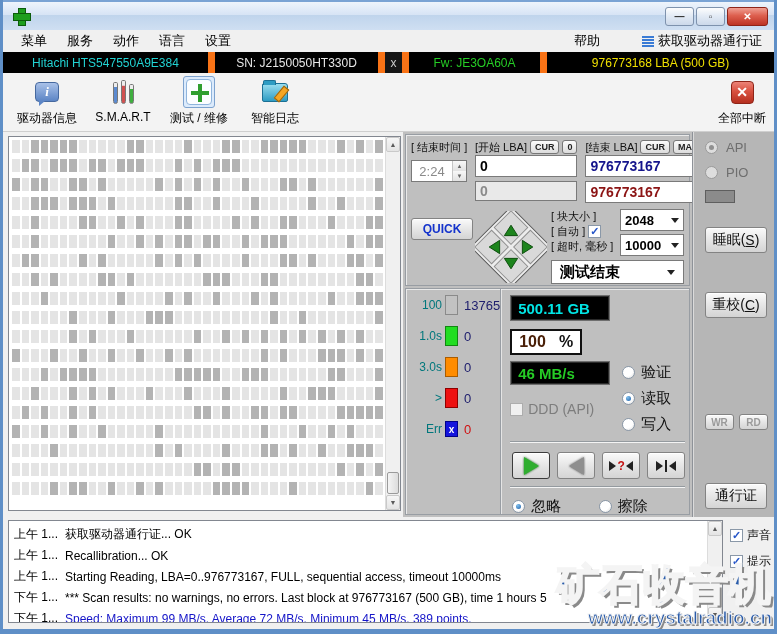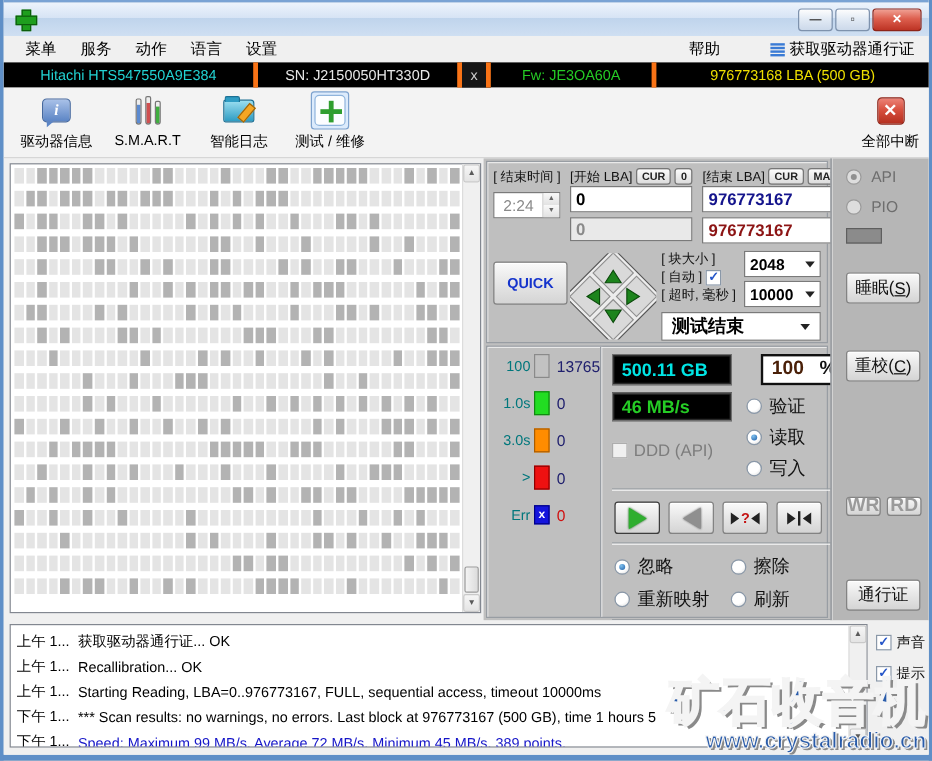--- a/index.html
+++ b/index.html
@@ -21,21 +21,21 @@
   .wbtn.close { width:41px; background:linear-gradient(#f0a093,#dd5f4e 45%,#bd3425); color:#fff; border-color:#8e2418; }
   
   .menubar { height:22px; display:flex; align-items:center; font-size:13px; background:#f0f0f0; padding:0 8px; }
   .mitem { padding:2px 10px; }
   .mitem.help { margin-left:auto; margin-right:28px; }
   .bufferbtn { display:flex; align-items:center; gap:4px; padding:2px 4px; }
   .lines-ico { width:12px; height:11px; display:flex; flex-direction:column; justify-content:space-between; }
   .lines-ico i { display:block; height:2px; background:#3a7bd5; }
   
   .infobar { height:21px; background:#000; display:flex; align-items:stretch; font-size:12px; }
-  .seg { display:flex; align-items:center; justify-content:center; border-right:4px solid #f97316; white-space:nowrap; }
+  .seg { display:flex; align-items:center; justify-content:center; border-right:7px solid #f97316; white-space:nowrap; }
   .seg.model { width:212px; color:#22d3d3; }
   .seg.sn { width:170px; color:#e8e8e8; }
   .seg.tabx { width:24px; color:#cccccc; background:#161616; }
   .seg.fw { width:138px; color:#25cc25; }
   .seg.cap { flex:1; color:#f0e000; border-right:none; }
   
   .toolbar { height:59px; background:#f3f3f3; border-bottom:1px solid #cfcfcf; display:flex; padding:3px 6px 0; }
   .tool { width:76px; display:flex; flex-direction:column; align-items:center; font-size:12px; color:#000; }
   .tool .ibox { width:32px; height:32px; display:flex; align-items:center; justify-content:center; border:1px solid transparent; border-radius:3px; }
   .tool .ibox.selected { background:#dcebfc; border-color:#7da2ce; }
@@ -91,21 +91,21 @@
   .spinner .arrows span { flex:1; font-size:6px; color:#666; display:flex; align-items:center; justify-content:center; background:linear-gradient(#f8f8f8,#e2e2e2); }
   .tinput { height:22px; background:#fff; border:1px solid #7a7a7a; font-size:14px; font-weight:bold; display:flex; align-items:center; padding-left:4px; }
   .tinput.navy { color:#14148c; } .tinput.maroon { color:#8c1414; margin-top:4px; }
   .tinput.shadowed { background:#e9e9e9; color:#8a8a8a; margin-top:4px; height:20px; }
   .row2 { margin-top:6px; display:flex; }
   .scol { width:62px; display:flex; flex-direction:column; }
   .btn3d { background:linear-gradient(#fafafa,#e8e8e8 45%,#d4d4d4); border:1px solid #838383; border-radius:3px;
            display:flex; align-items:center; justify-content:center; box-shadow:inset 0 1px 0 #fff; }
   .scanbtn { height:36px; font-size:14px; font-weight:bold; color:#1433cc; gap:4px; }
   .scanbtn .dn { font-size:8px; color:#222; }
-  .quickbtn { height:36px; margin-top:9px; font-size:12px; font-weight:bold; color:#1433cc; }
+  .quickbtn { height:22px; margin-top:9px; font-size:12px; font-weight:bold; color:#1433cc; }
   .dpad { width:76px; display:flex; align-items:center; justify-content:center; }
   .cfgcol { flex:1; margin-left:2px; }
   .cfgtop { display:flex; }
   .cfglbls { flex:1; font-size:11px; line-height:15px; color:#111; }
   .cfglbls .ckrow { display:flex; align-items:center; gap:3px; }
   .combos { width:64px; }
   .combo { height:22px; background:#fff; border:1px solid #7a7a7a; display:flex; align-items:center; font-size:13px; font-weight:bold; padding:0 4px; justify-content:space-between; }
   .combo + .combo { margin-top:3px; }
   .combo .dn, .bigcombo .dn { width:0; height:0; border-left:4px solid transparent; border-right:4px solid transparent; border-top:5px solid #222; }
   .bigcombo { margin-top:4px; height:24px; font-size:15px; font-weight:bold; padding:0 8px; justify-content:space-between; }
@@ -117,21 +117,21 @@
   .srow .sq.err { height:16px; display:flex; align-items:center; justify-content:center; color:#fff; font:bold 10px "Liberation Sans",sans-serif; }
   .srow .sv { margin-left:6px; font-size:13px; color:#20206e; }
   .srow .sv.red { color:#d01010; }
   
   .moncol { flex:1; padding:6px 8px 4px 9px; }
   .disp { background:#000; border:1px solid #6e6e6e; box-shadow:inset 0 0 0 1px #2a2a2a; height:26px;
           display:flex; align-items:center; padding-left:7px; font-size:15px; font-weight:bold; }
   .disp100 { background:#fff; border:2px solid #111; height:26px; width:72px; display:flex; align-items:center; justify-content:space-between;
              padding:0 7px; font-size:16px; font-weight:bold; }
   .disp100 .v { color:#4a2008; } .disp100 .p { color:#111; }
-  .mrow1 { display:flex; gap:24px; }
+  .mrow1 { display:flex; gap:8px;flex-direction:column; }
   .mrow1 .disp { width:100px; }
   .mrow2 { display:flex; margin-top:6px; }
   .m2left { width:112px; }
   .m2left .disp { height:24px; width:100px; }
   .ddd { display:flex; align-items:center; gap:5px; margin-top:16px; color:#7d7d7d; font-size:14px; }
   .modecol { flex:1; display:flex; flex-direction:column; gap:7px; padding-top:2px; }
   .opt { display:flex; align-items:center; gap:6px; font-size:15px; color:#111; white-space:nowrap; }
   .radio { width:13px; height:13px; border-radius:50%; border:1px solid #8a98a8; background:radial-gradient(circle at 35% 30%,#fff 55%,#d8d8d8); position:relative; flex:none; }
   .radio.sel::after { content:""; position:absolute; inset:3px; border-radius:50%; background:radial-gradient(circle at 35% 30%,#7fc0ee,#1f5fa8); }
   .radio.dis { background:#ddd; border-color:#9a9a9a; }
@@ -159,21 +159,21 @@
          display:flex; align-items:center; justify-content:center; }
   
   .sidepanel { position:absolute; left:689px; top:0; width:82px; height:385px; background:#b6b6b6; border-left:1px solid #8e9298;
                box-shadow:inset 1px 0 0 rgba(255,255,255,.5); padding:8px 0 0 12px; }
   .sideopt { display:flex; align-items:center; gap:8px; font-size:13px; color:#6e6e6e; margin-bottom:10px; }
   .minirect { width:30px; height:13px; background:#8b8b8b; border:1px solid #5e5e5e; margin:8px 0 0 0; }
   .sbtn { width:62px; height:26px; font-size:14px; color:#111; }
   .sbtn .u { text-decoration:underline; }
   .sleep { margin-top:24px; } .recal { margin-top:39px; }
   .wrrd { display:flex; gap:5px; margin-top:96px; }
-  .tinybtn { width:29px; height:16px; font-size:16px; font-weight:bold; color:#9a9a9a; }
+  .tinybtn { width:29px; height:16px; font-size:10px; font-weight:bold; color:#9a9a9a; }
   .pass { margin-top:53px; }
   
   .logarea { height:112px; background:#f0f0f0; display:flex; padding:3px 4px 6px 5px; position:relative; }
   .logbox { flex:1; background:#fff; border:1px solid #828790; position:relative; overflow:hidden; padding-top:3px; }
   .lrow { display:flex; align-items:center; height:21px; font-size:12px; white-space:nowrap; }
   .lrow .lt { width:44px; padding-left:5px; flex:none; color:#000; }
   .lrow .lx { padding-left:12px; }
   .logsb { position:absolute; right:0; top:0; bottom:0; width:15px; background:#f0f0f0; border-left:1px solid #dcdcdc; }
   .logside { width:47px; padding:7px 0 0 7px; }
   .logside .opt { font-size:12px; gap:4px; margin-bottom:9px; }
@@ -232,30 +232,30 @@
       <span class="ibox">
           <span class="ico-smart">
             <i></i>
             <i></i>
             <i></i>
           </span>
         </span>
       <span class="lbl">S.M.A.R.T</span>
     </div>
     <div class="tool">
+      <span class="ibox selected">
+          <span class="ico-aid"></span>
+        </span>
+      <span class="lbl">测试 / 维修</span>
+    </div>
+    <div class="tool">
       <span class="ibox">
           <span class="ico-folder"></span>
         </span>
       <span class="lbl">智能日志</span>
-    </div>
-    <div class="tool">
-      <span class="ibox selected">
-          <span class="ico-aid"></span>
-        </span>
-      <span class="lbl">测试 / 维修</span>
     </div>
     <div class="tb-spacer"></div>
     <div class="tool small">
       <span class="ibox">
           <span class="ico-abort">✕</span>
         </span>
       <span class="lbl">全部中断</span>
     </div>
   </div>
 

